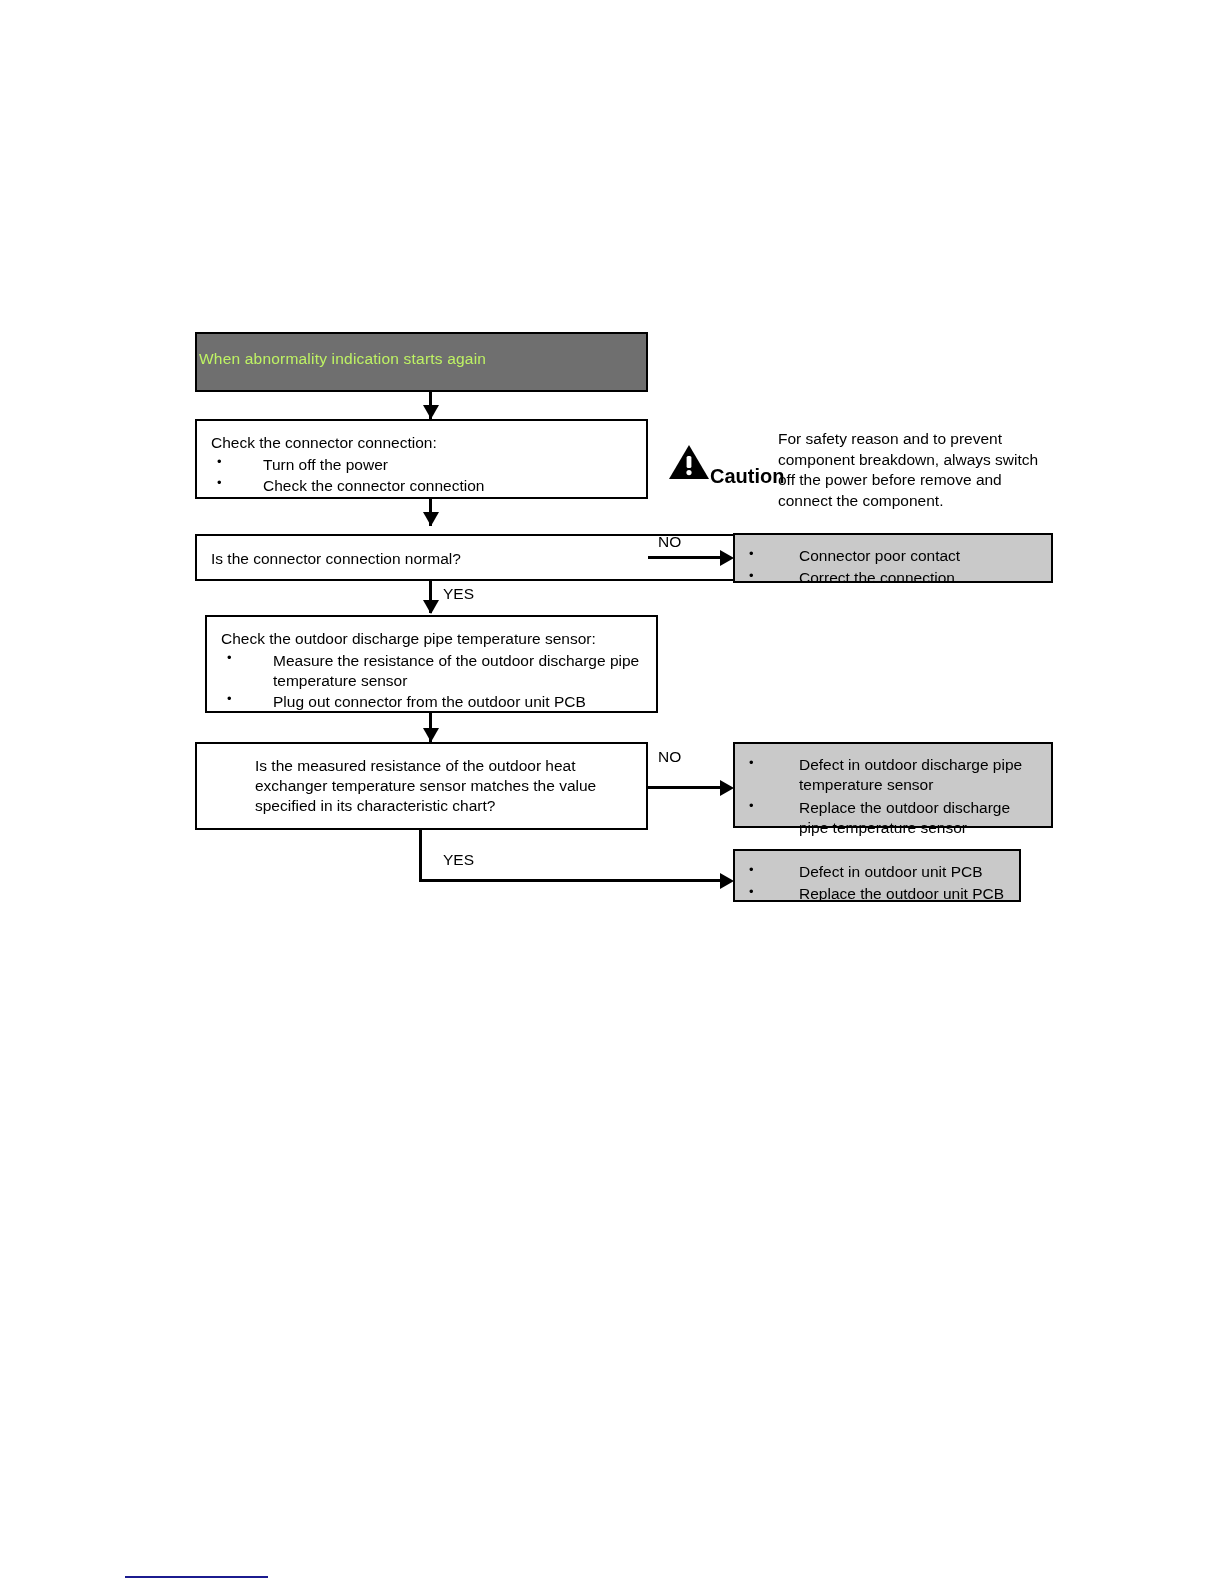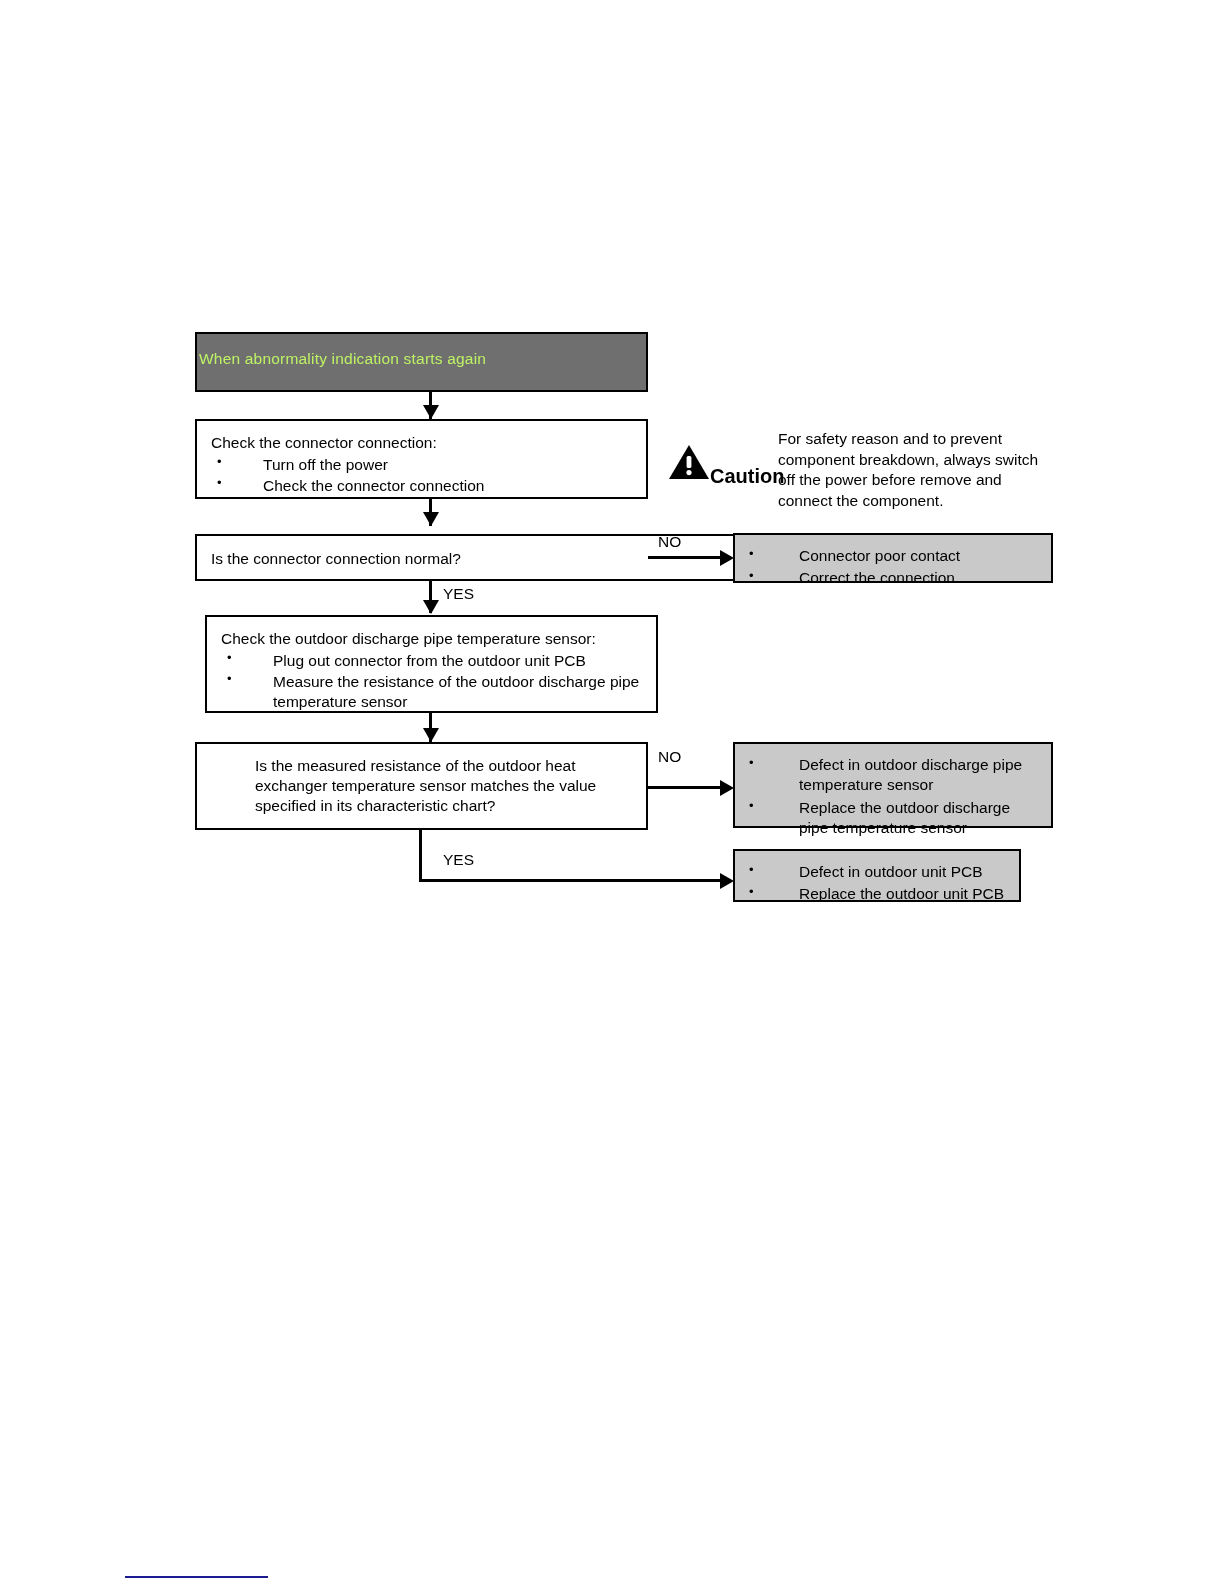--- a/index.html
+++ b/index.html
@@ -214,22 +214,22 @@
   </div>
 
   <div class="vline" style="left:429px; top:581px; height:32px;"></div>
   <div class="arrow-down" style="left:423px; top:600px;"></div>
   <div class="edge-label" style="left:443px; top:585px;">YES</div>
 
   <div class="node" style="left:205px; top:615px; width:453px; height:98px;">
     <div class="body-text">
       <div>Check the outdoor discharge pipe temperature sensor:</div>
       <ul class="bullets">
+        <li>Measure the resistance of the outdoor discharge pipe temperature sensor</li>
         <li>Plug out connector from the outdoor unit PCB</li>
-        <li>Measure the resistance of the outdoor discharge pipe temperature sensor</li>
       </ul>
     </div>
   </div>
 
   <div class="vline" style="left:429px; top:713px; height:29px;"></div>
   <div class="arrow-down" style="left:423px; top:728px;"></div>
 
   <div class="node" style="left:195px; top:742px; width:453px; height:88px;">
     <div class="body-text" style="top:12px; right:14px;margin-left:44px;">Is the measured resistance of the outdoor heat exchanger temperature sensor matches the value specified in its characteristic chart?</div>
   </div>

